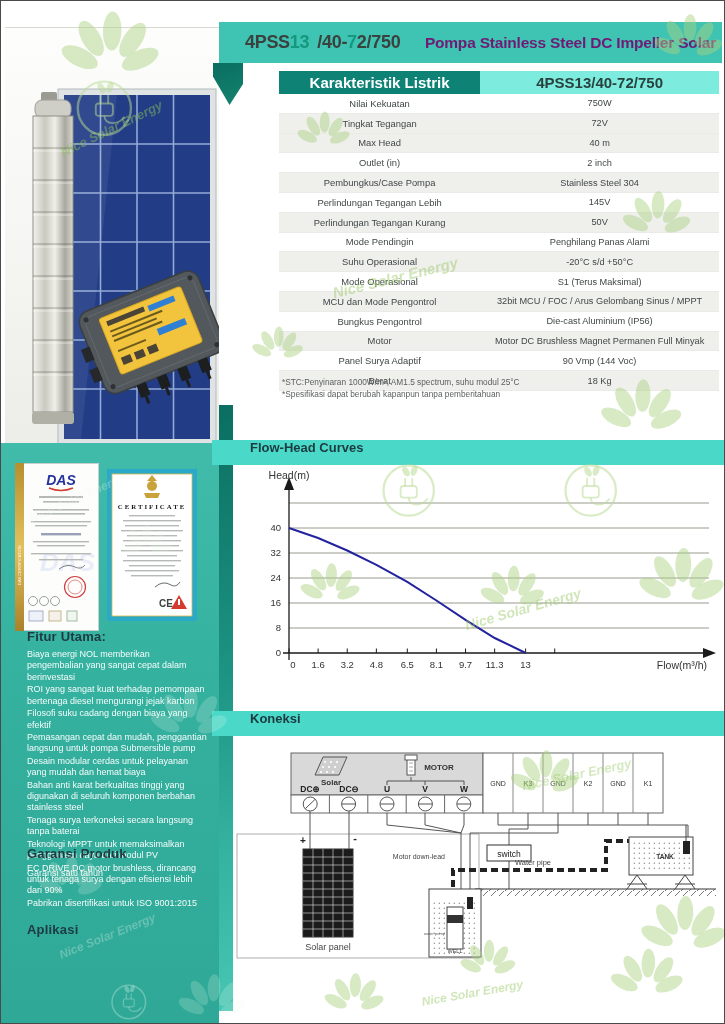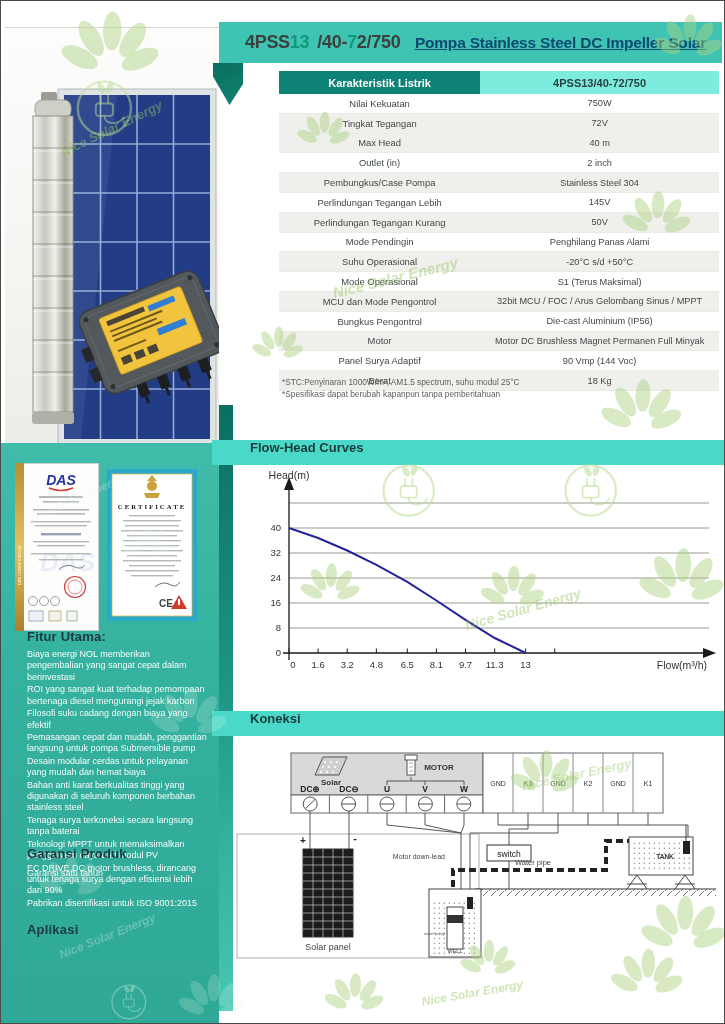--- a/index.html
+++ b/index.html
@@ -15,30 +15,30 @@
   .side-heading{position:absolute;left:26px;width:180px;font-size:13px;font-weight:bold;
       color:#1e3a42;letter-spacing:.2px;z-index:6;}
   .side-text{position:absolute;left:26px;width:180px;font-size:9px;line-height:1.27;
       color:rgba(255,255,255,.95);z-index:6;}
   .side-text ul{margin:0;padding:0;list-style:none;}
   .side-text li{margin:0 0 1px 0;}
   
   .band{position:absolute;left:218px;top:21px;width:503px;height:41px;background:#3fc3b2;
       display:flex;align-items:center;justify-content:space-between;z-index:3;}
   .model{margin-left:26px;font-size:18px;font-weight:bold;letter-spacing:-.3px;white-space:nowrap;}
-  .band-title{margin-right:16px;font-size:15.5px;font-weight:bold;color:#0c4a6e;
-      letter-spacing:-.2px;white-space:nowrap;text-decoration:underline;}
+  .band-title{margin-right:6px;font-size:15.5px;font-weight:bold;color:#701a75;
+      letter-spacing:-.2px;white-space:nowrap;}
   .fold{position:absolute;left:212px;top:62px;width:30px;height:42px;z-index:2;
       background:linear-gradient(160deg,#0a6e60,#14836f);
       clip-path:polygon(0 0,100% 0,100% 50%,55% 100%,0 32%);}
   .strip{position:absolute;left:212px;top:404px;width:20px;height:606px;z-index:1;
       background:linear-gradient(165deg,#0a6e60 0%,#1d9483 45%,#36b4a2 75%,#47c6b4 100%);}
   
   table.spec{position:absolute;left:278px;top:70px;width:440px;border-collapse:collapse;z-index:2;}
-  table.spec th{height:21px;font-size:11px;font-weight:bold;text-align:center;}
+  table.spec th{height:21px;font-size:15px;font-weight:bold;text-align:center;}
   th.h-dark{background:#0e8274;color:#ffffff;width:202px;}
   th.h-light{background:#7debde;color:#28423f;width:238px;}
   table.spec td{height:18.8px;font-size:9.4px;color:#404746;text-align:center;padding:0;
       white-space:nowrap;border-bottom:1px solid #eaeae6;}
   table.spec td:last-child{font-size:9.2px;}
   table.spec tr.alt td{background:rgba(233,233,229,.75);}
   .footnotes{position:absolute;left:281px;top:376px;width:430px;font-size:8.3px;
       line-height:1.4;color:#5a5f5d;z-index:2;}
   
   .bar{position:absolute;left:211px;width:556px;height:25px;background:#4ad9c8;

